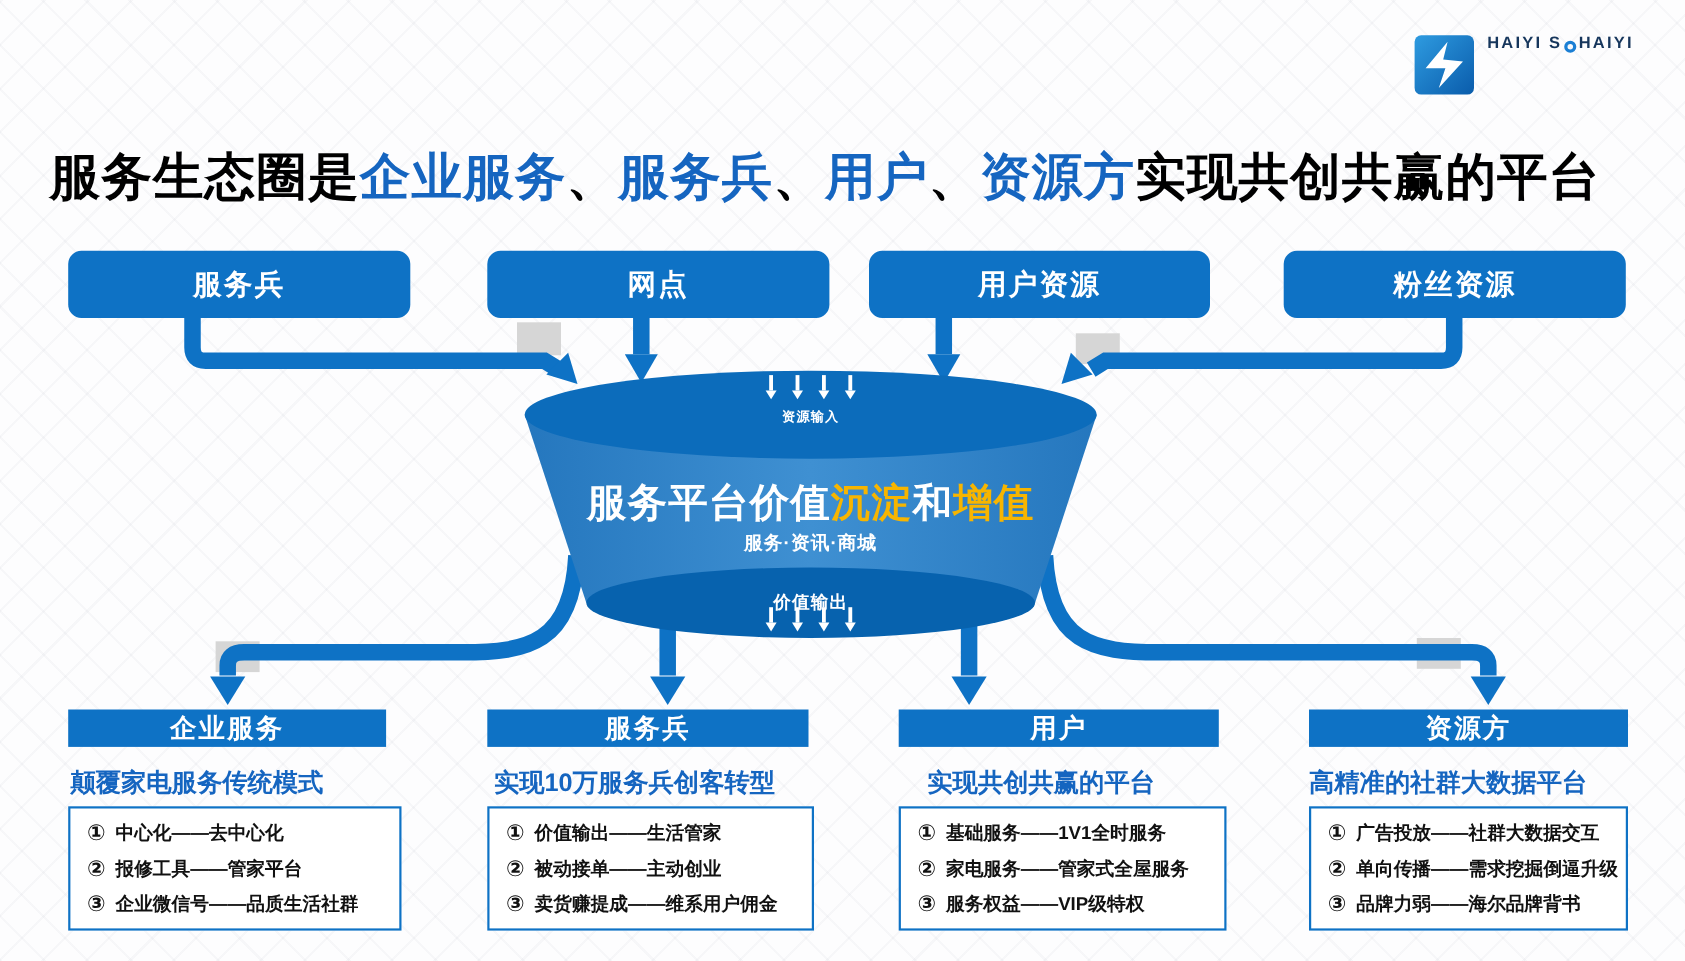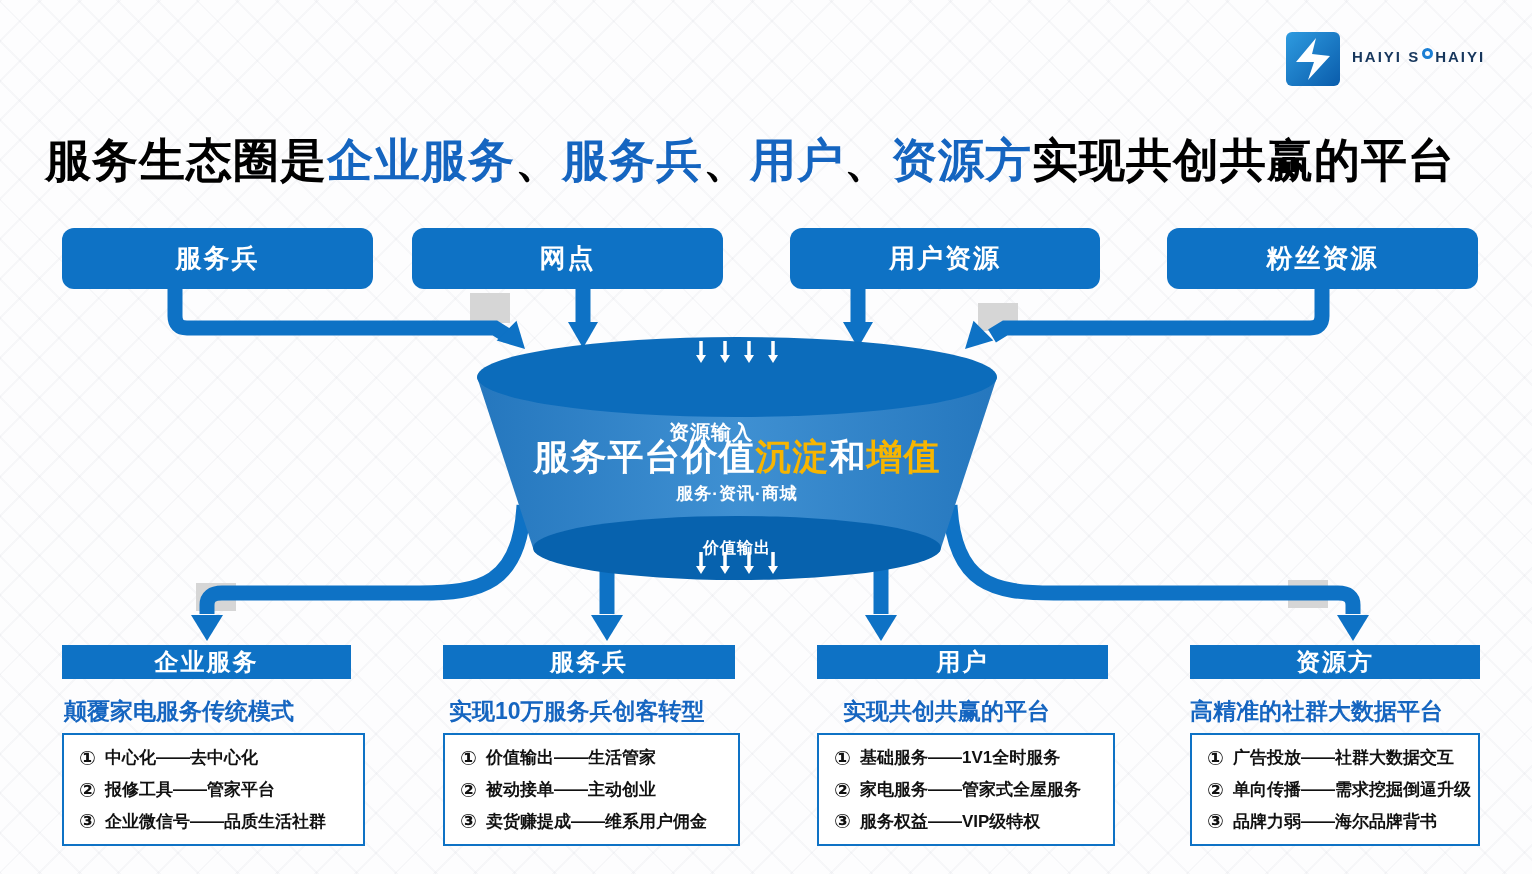--- a/index.html
+++ b/index.html
@@ -16,36 +16,36 @@
   }
   svg.overlay { position:absolute; left:0; top:0; z-index:1; }
   .conn path { stroke:var(--primary,#0e72c5); stroke-width:15; fill:none; }
   .conn polygon { fill:var(--primary,#0e72c5); }
   .mini line { stroke:#ffffff; stroke-width:3.5; }
   .mini polygon { fill:#ffffff; }
 
   
   .logo { position:absolute; left:1282px; top:28px; display:flex; gap:8px; z-index:2; }
   .logo-name { font-size:37px; font-weight:bold; color:#0d1b2e; letter-spacing:2px; line-height:1.1; }
-  .logo-tagline { font-size:15px; font-weight:bold; color:#16365c; letter-spacing:2px; margin-top:20px; display:flex; align-items:flex-start; }
+  .logo-tagline { font-size:15px; font-weight:bold; color:#16365c; letter-spacing:2px; margin-top:3px; display:flex; align-items:flex-end; }
   .logo-o { display:inline-block; width:11px; height:11px; border:3px solid #1b7fd4; border-radius:50%; margin:0 2px; }
 
   
   .title { position:absolute; left:45px; top:130px; width:1460px; z-index:2;
            font-size:46px; font-weight:bold; letter-spacing:1px; white-space:nowrap; }
 
   
   .top-box { position:absolute; top:228px; height:61px; z-index:2;
              background:var(--primary,#0e72c5); border-radius:12px;
              color:#fff; font-size:26px; font-weight:bold;
              display:flex; align-items:center; justify-content:center; letter-spacing:2px; }
 
   
   .funnel-text { position:absolute; z-index:2; text-align:center; color:#fff; font-weight:bold; }
-  .funnel-input  { left:561px; top:371px; width:300px; font-size:20px; letter-spacing:1px;margin-top:48px; }
+  .funnel-input  { left:587px; top:371px; width:300px; font-size:12px; letter-spacing:1px; }
   .funnel-title  { left:487px; top:433px; width:500px; font-size:36px; letter-spacing:1px; }
   .funnel-sub    { left:587px; top:482px; width:300px; font-size:17px; letter-spacing:1px; }
   .funnel-output { left:587px; top:525px; width:300px; font-size:16px; letter-spacing:1px;margin-top:13px; }
 
   
   .section-header { position:absolute; top:645px; height:34px; z-index:2;
                     background:var(--primary,#0e72c5); color:#fff;
                     font-size:24px; font-weight:bold; letter-spacing:2px;
                     display:flex; align-items:center; justify-content:center; }
   .section-subtitle { position:absolute; top:696px; z-index:2;
@@ -155,21 +155,21 @@
         <span>HAIYI</span>
       </div>
     </div>
   </div>
 
   <h1 class="title">
     <span style="color: rgb(0, 0, 0);">服务生态圈是</span><span style="color: rgb(21, 101, 192);">企业服务</span><span style="color: rgb(0, 0, 0);">、</span><span style="color: rgb(21, 101, 192);">服务兵</span><span style="color: rgb(0, 0, 0);">、</span><span style="color: rgb(21, 101, 192);">用户</span><span style="color: rgb(0, 0, 0);">、</span><span style="color: rgb(21, 101, 192);">资源方</span><span style="color: rgb(0, 0, 0);">实现共创共赢的平台</span>
   </h1>
 
   <div class="top-box" style="left:62px;width:311px">服务兵</div>
-  <div class="top-box" style="left:412px;width:311px">网点</div>
+  <div class="top-box" style="left:443px;width:311px">网点</div>
   <div class="top-box" style="left:790px;width:310px">用户资源</div>
   <div class="top-box" style="left:1167px;width:311px">粉丝资源</div>
 
   <div class="funnel-text funnel-input">资源输入</div>
   <div class="funnel-text funnel-title">
     <span style="color: rgb(255, 255, 255);">服务平台价值</span><span style="color: rgb(247, 181, 0);">沉淀</span><span style="color: rgb(255, 255, 255);">和</span><span style="color: rgb(247, 181, 0);">增值</span>
   </div>
   <div class="funnel-text funnel-sub">服务·资讯·商城</div>
   <div class="funnel-text funnel-output">价值输出</div>
 

